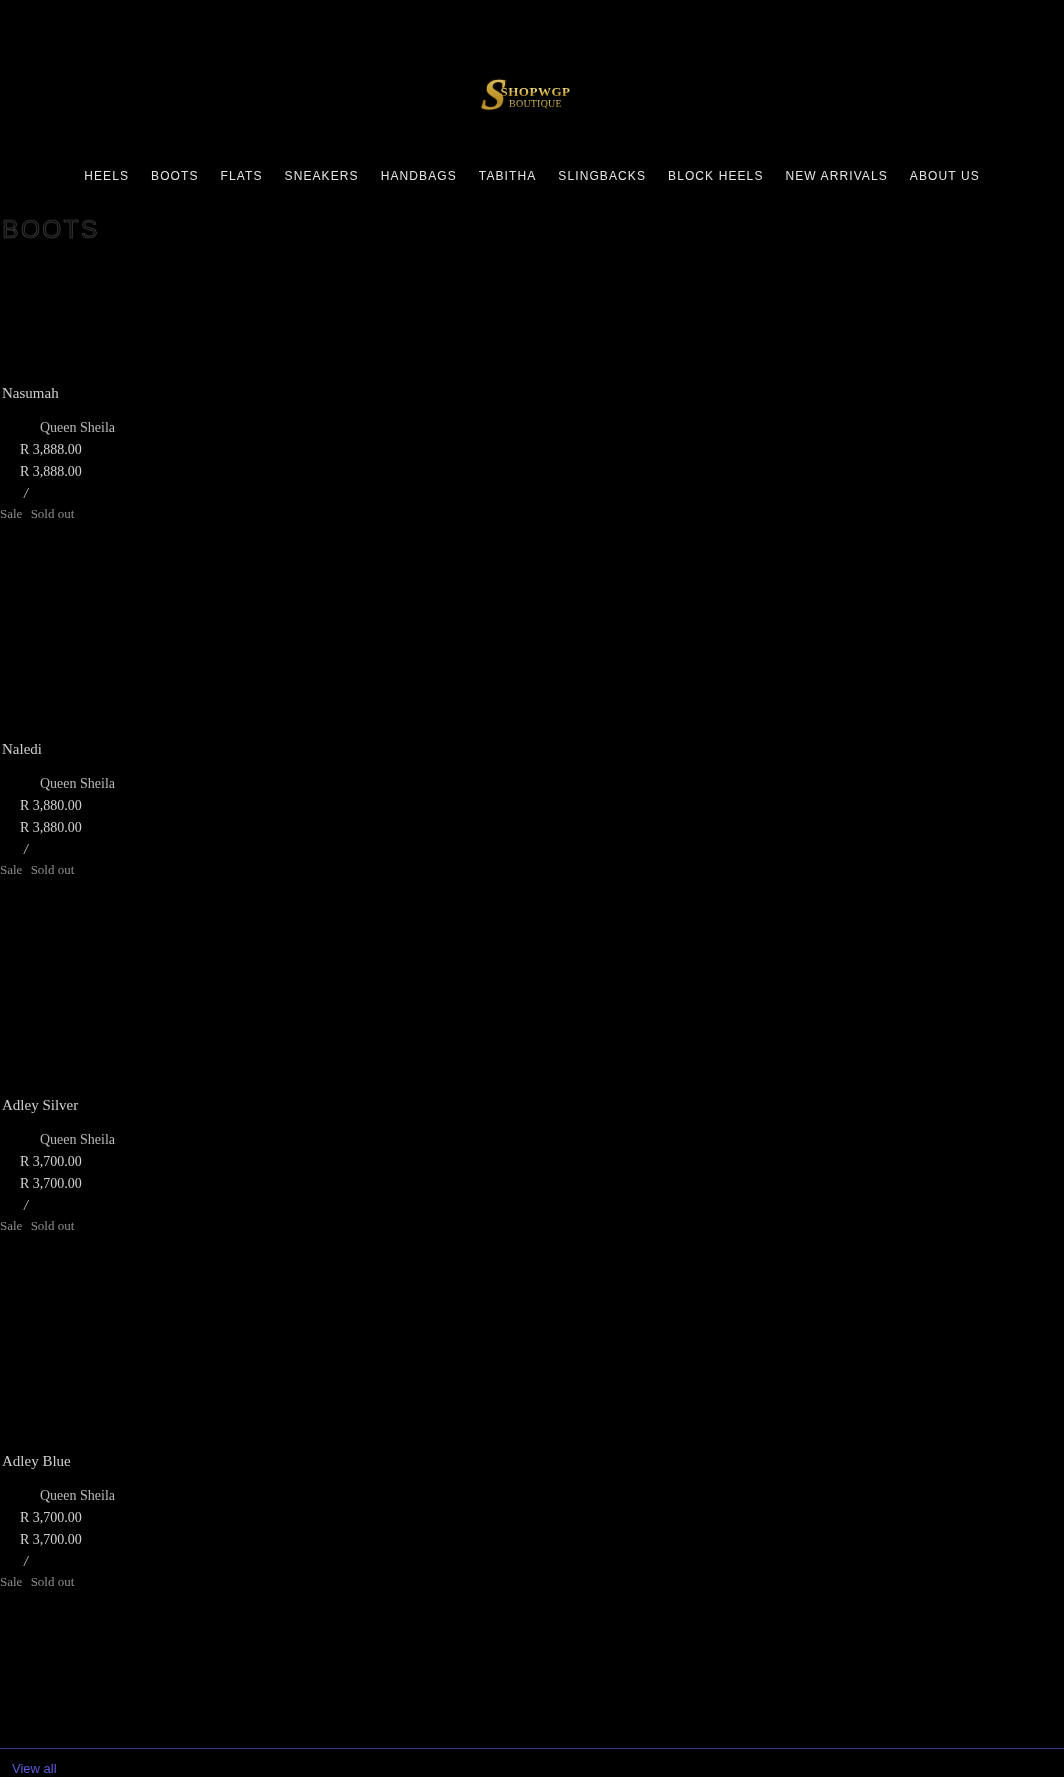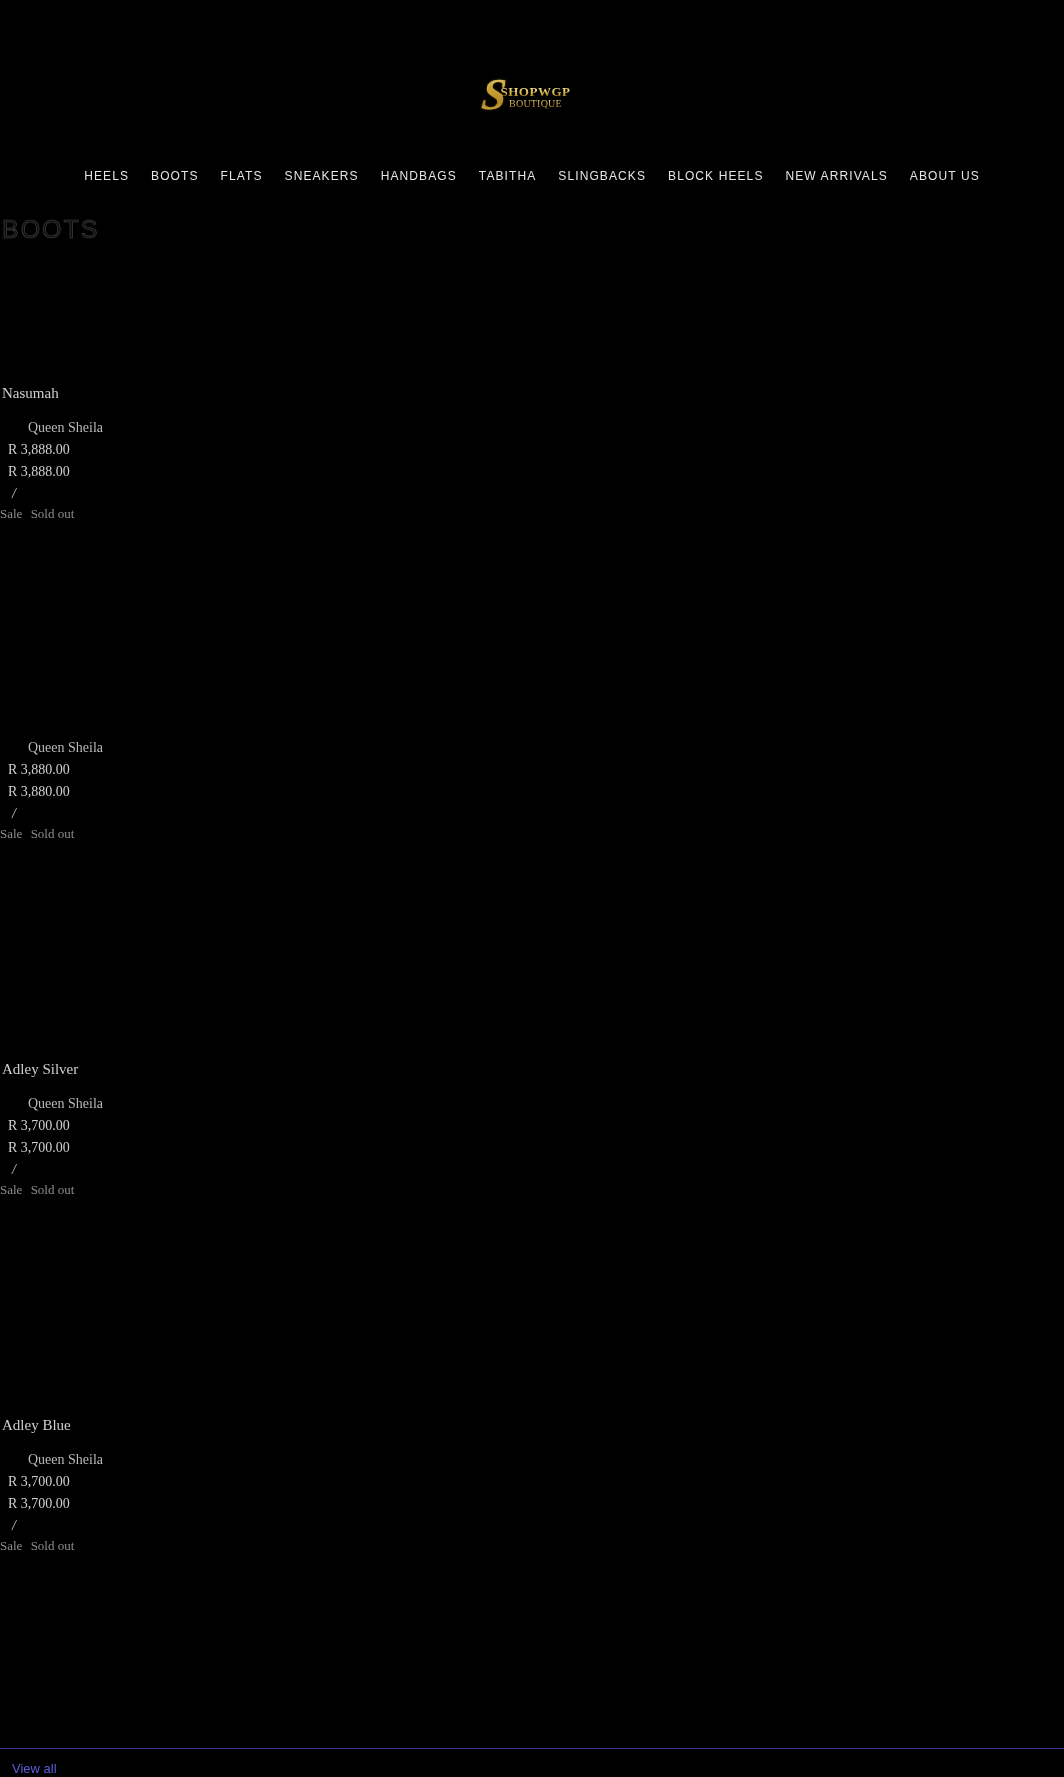--- a/index.html
+++ b/index.html
@@ -126,21 +126,21 @@
   }
   .product-title {
     font-family: "Liberation Serif", serif;
     font-size: 15px;
     line-height: 18px;
     color: #cfcfcf;
     padding-left: 2px;
     margin-bottom: 18px;
   }
   .product-info {
-    padding-left: 8px;
+    padding-left: 20px;
     font-family: "Liberation Serif", serif;
   }
   .vendor {
     font-size: 14px;
     line-height: 16px;
     color: #b9b9b9;
     padding-left: 20px;
     margin-bottom: 6px;
   }
   .price {
@@ -229,20 +229,21 @@
       <div class="price">R 3,888.00</div>
       <div class="price-sep">/</div>
     </div>
     <div class="badges">
       <span>Sale</span>
       <span>Sold out</span>
     </div>
   </article>
 
   <article class="product">
+    <div class="product-title">Naledi</div>
     <div class="product-info">
       <div class="vendor">Queen Sheila</div>
       <div class="price">R 3,880.00</div>
       <div class="price">R 3,880.00</div>
       <div class="price-sep">/</div>
     </div>
     <div class="badges">
       <span>Sale</span>
       <span>Sold out</span>
     </div>

